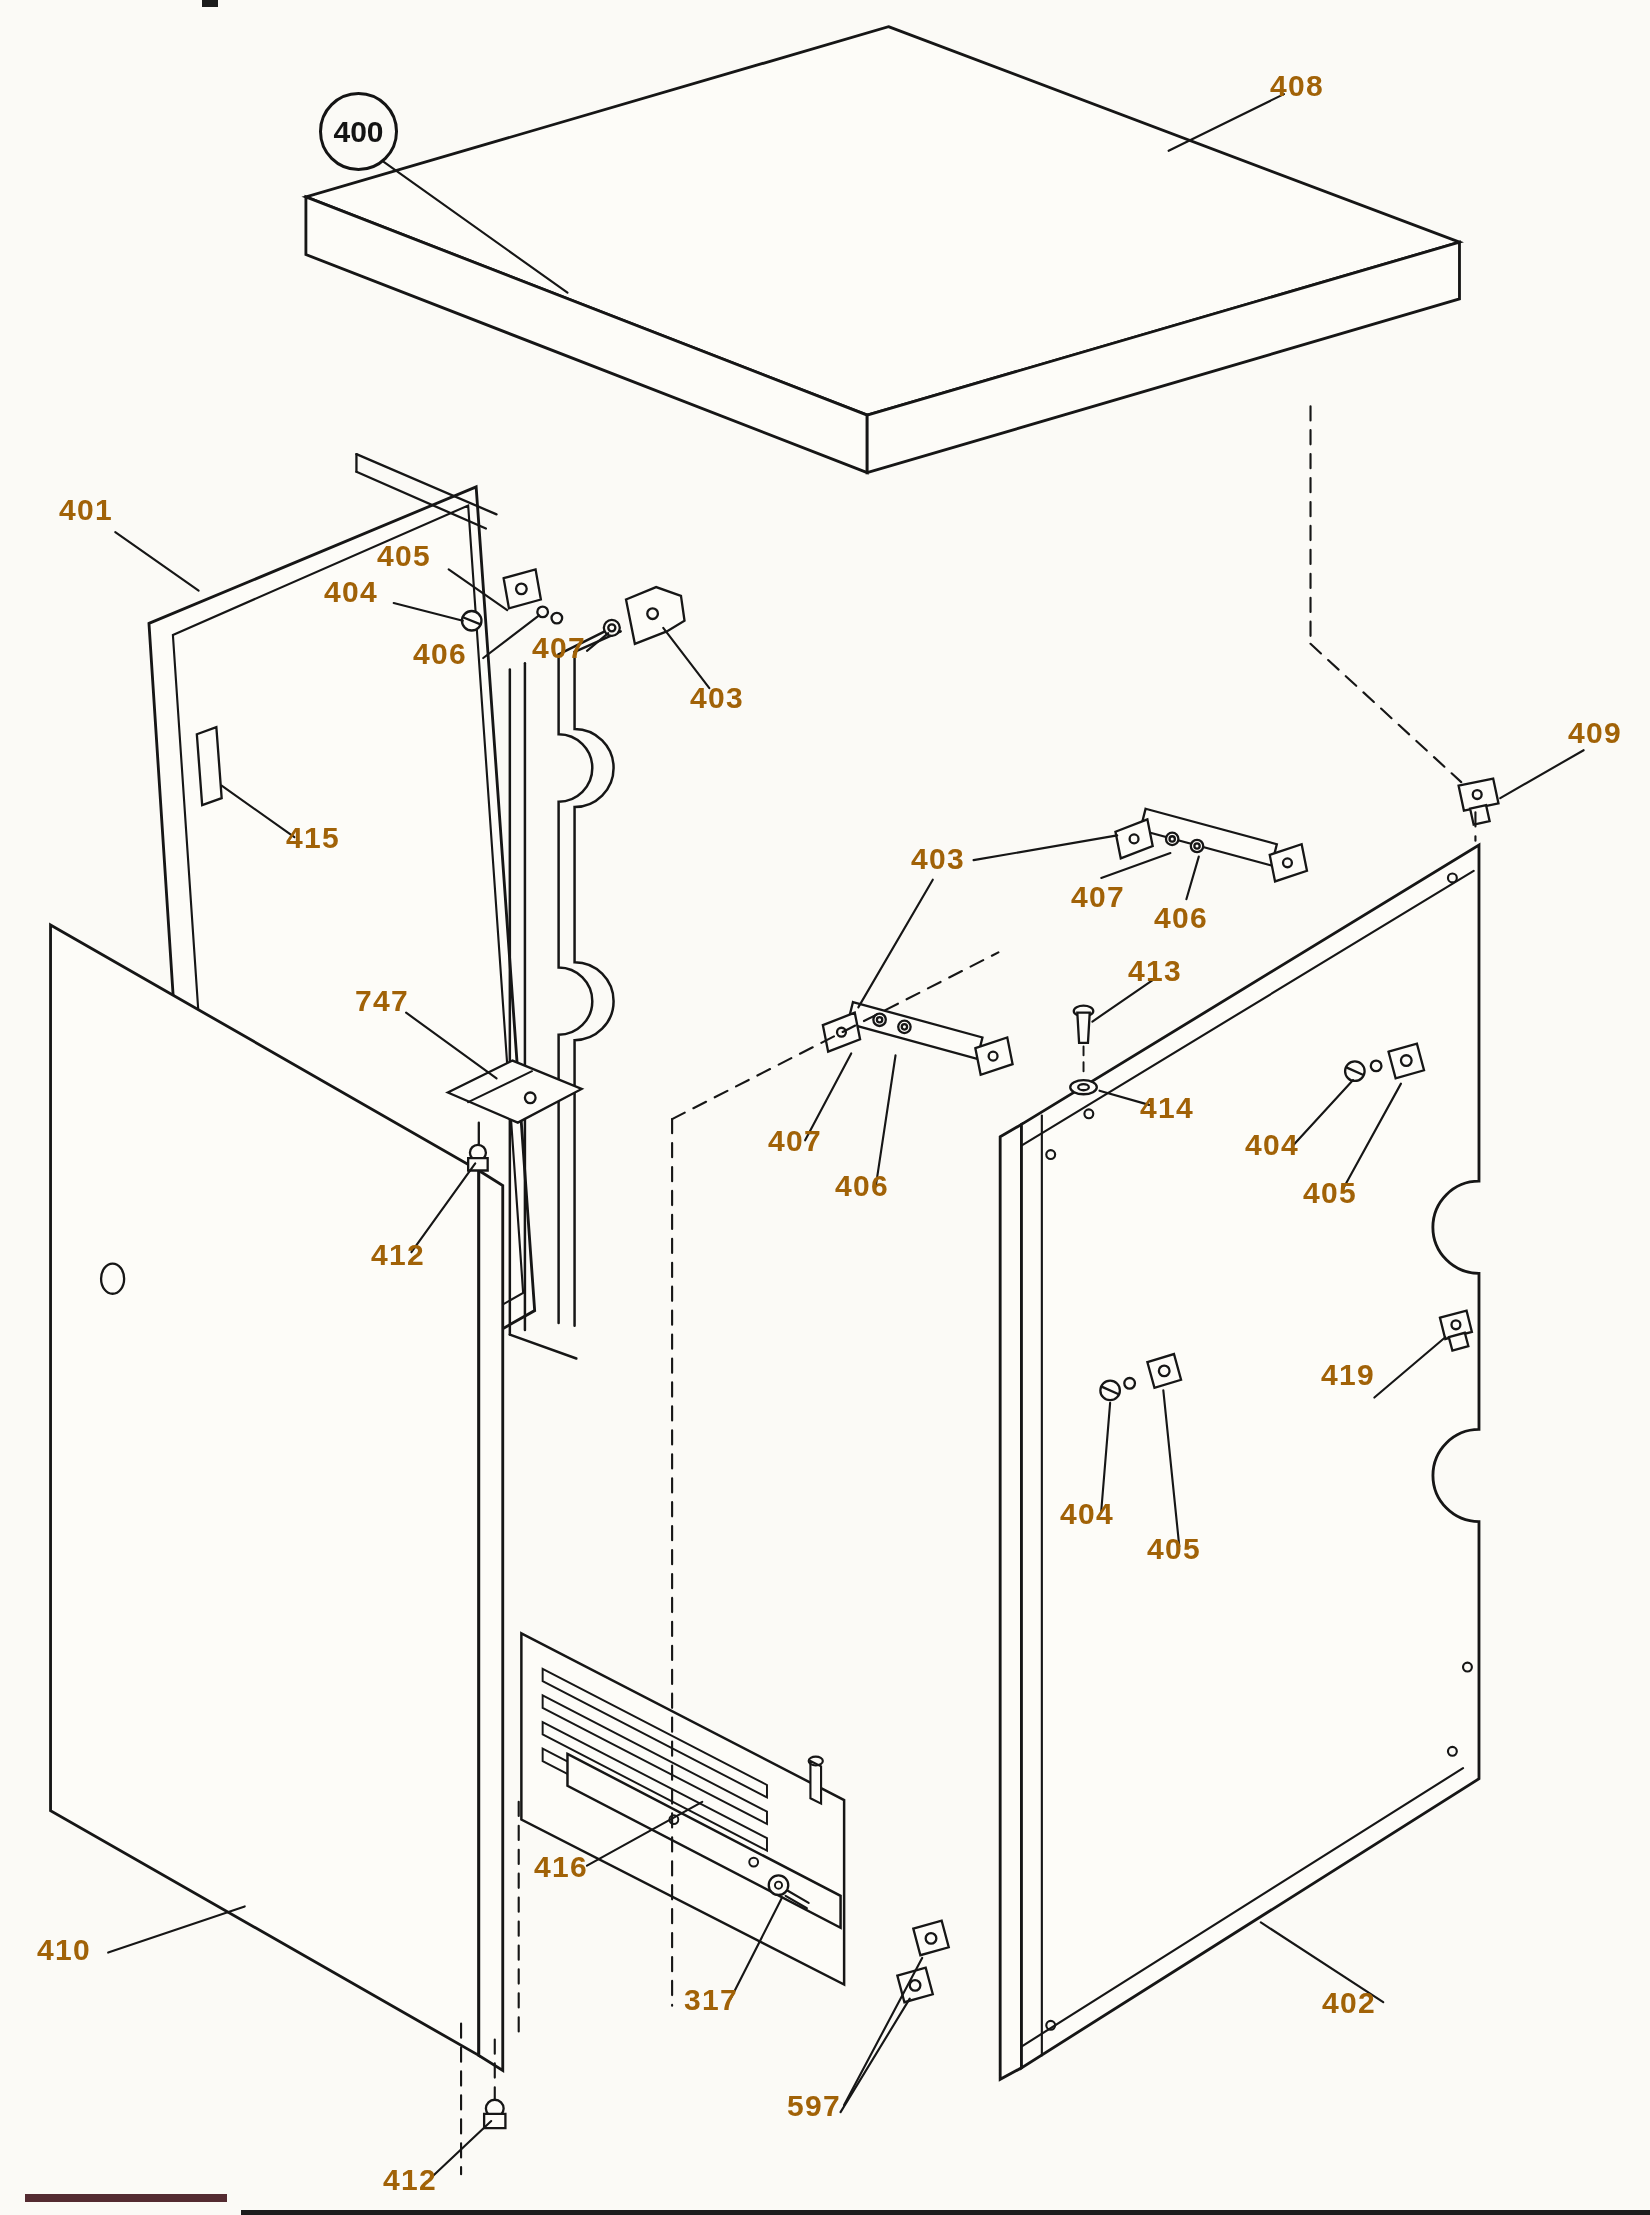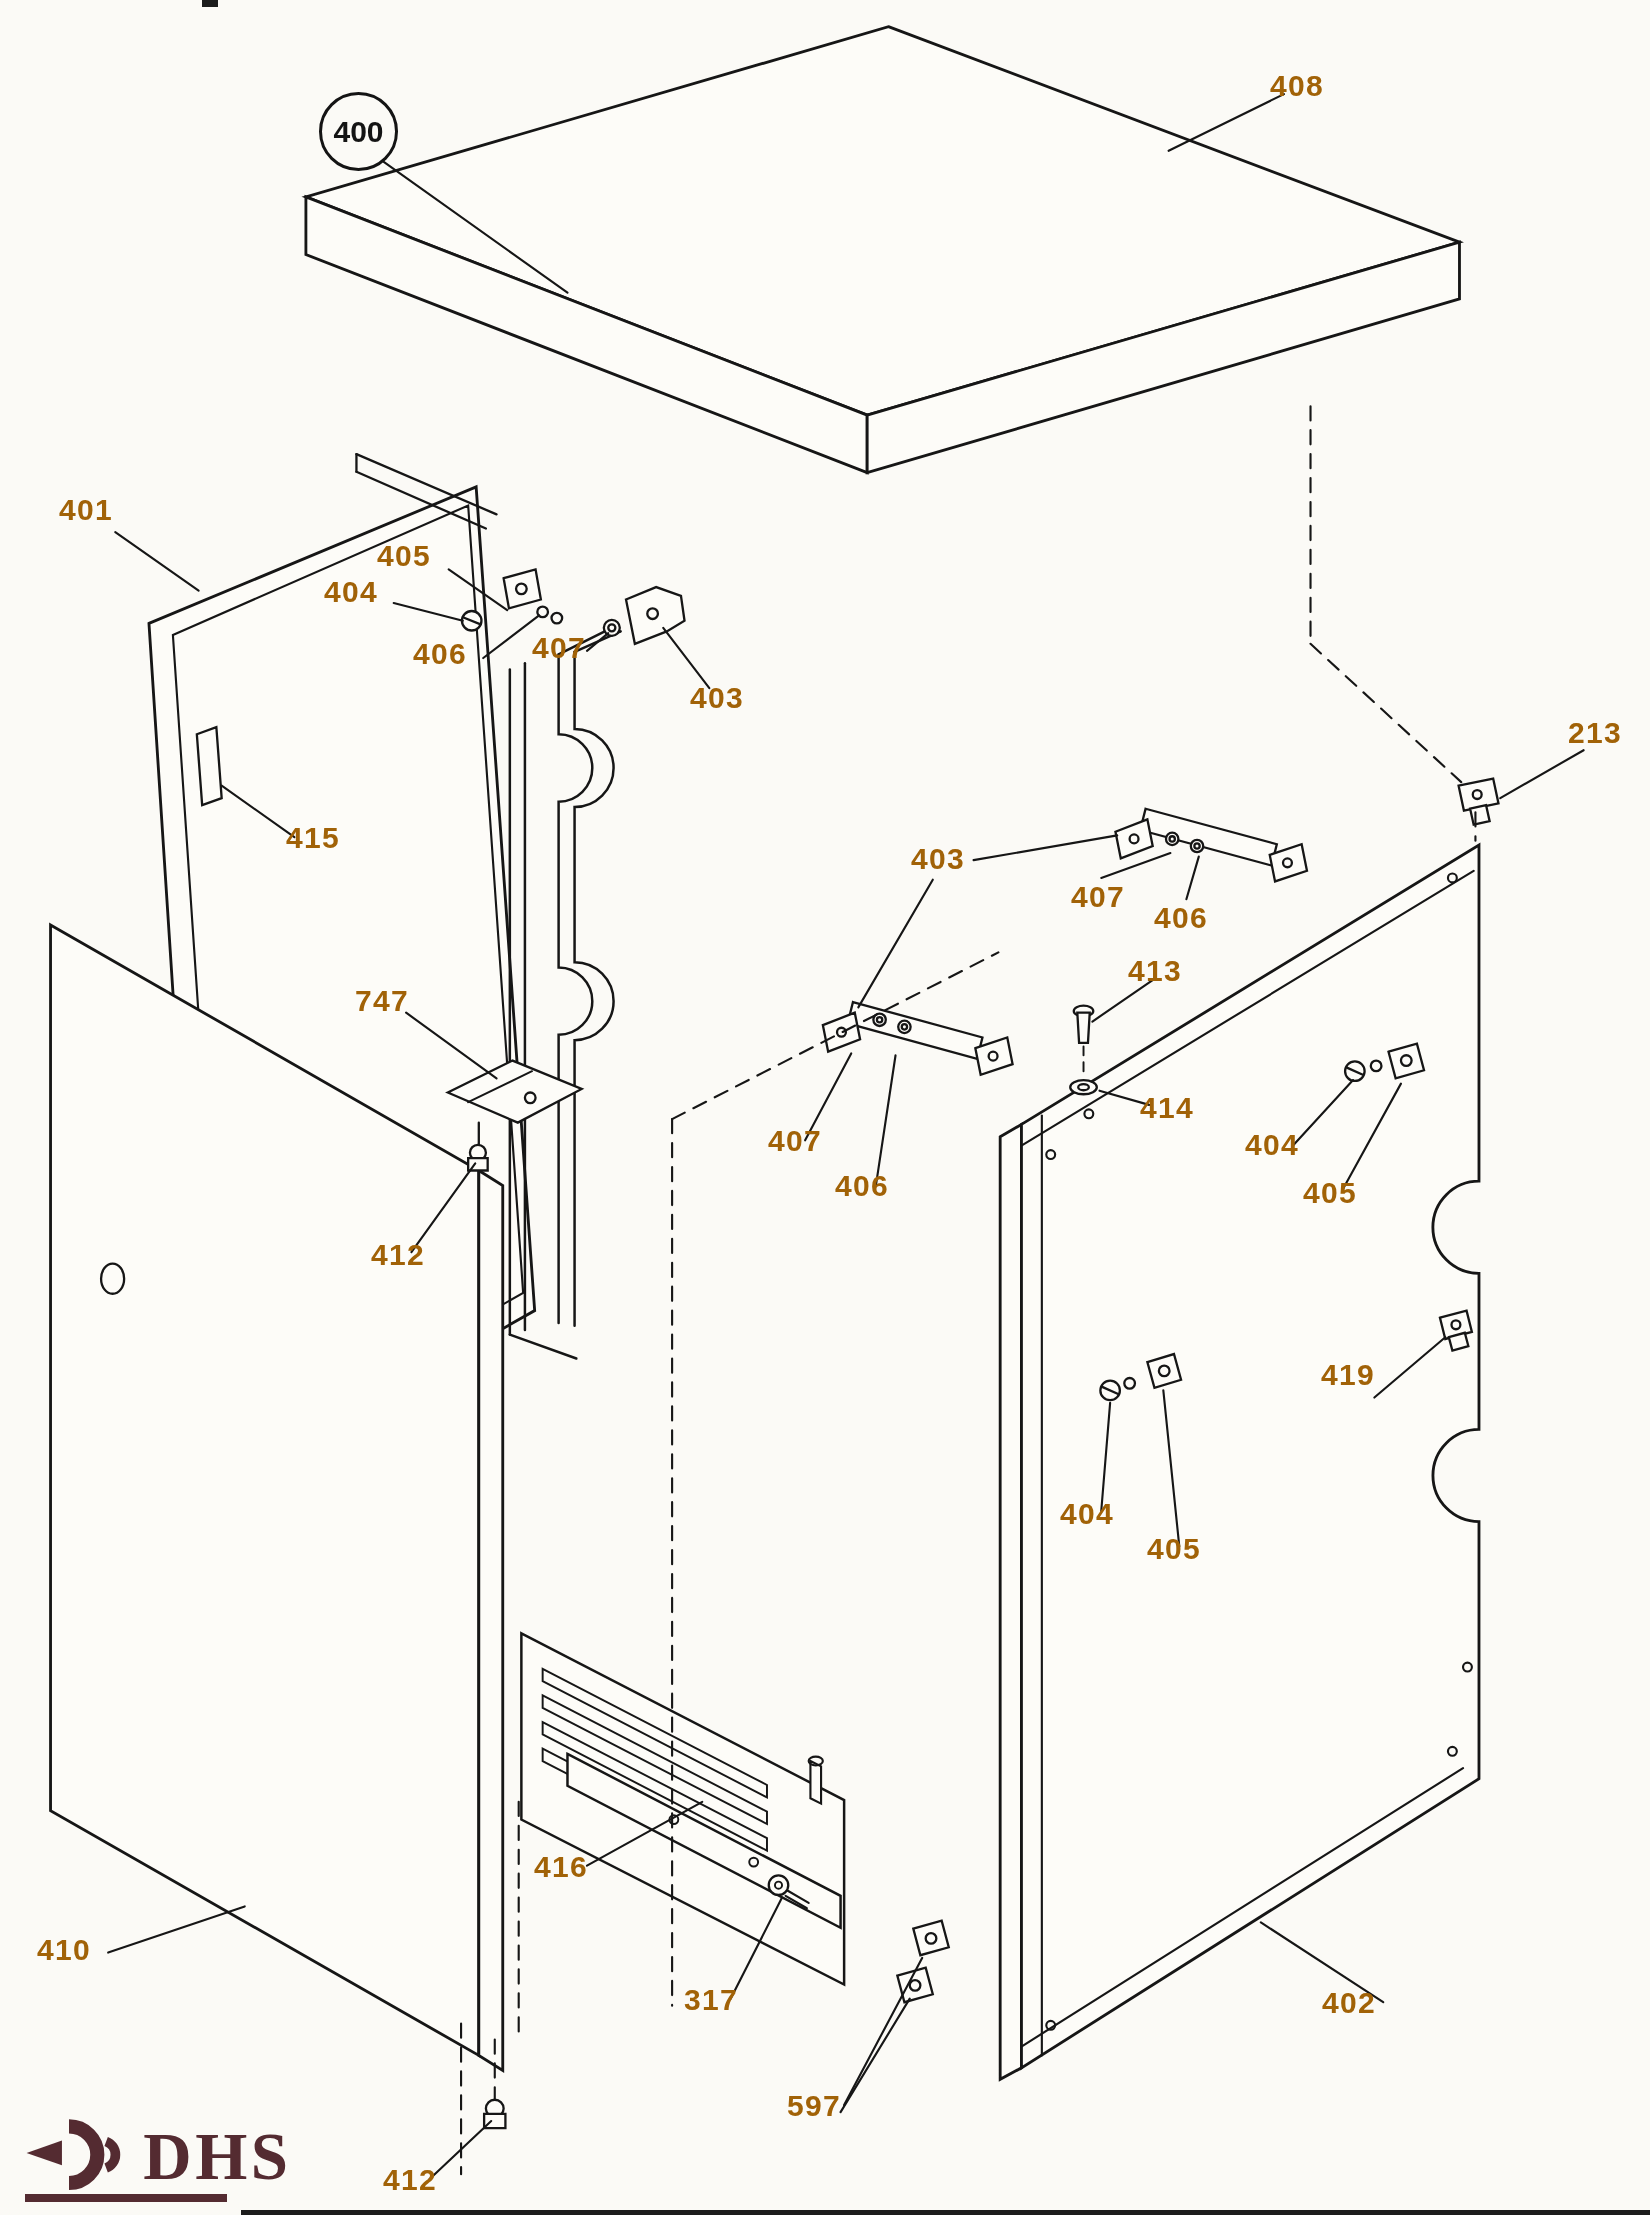--- a/index.html
+++ b/index.html
@@ -262,21 +262,21 @@
   <div class="callout-circle">400</div>
 
   <span class="part-label" style="left:1270px;top:69px">408</span>
   <span class="part-label" style="left:59px;top:493px">401</span>
   <span class="part-label" style="left:377px;top:539px">405</span>
   <span class="part-label" style="left:324px;top:575px">404</span>
   <span class="part-label" style="left:413px;top:637px">406</span>
   <span class="part-label" style="left:532px;top:631px">407</span>
   <span class="part-label" style="left:690px;top:681px">403</span>
   <span class="part-label" style="left:286px;top:821px">415</span>
-  <span class="part-label" style="left:1568px;top:716px">213</span>
+  <span class="part-label" style="left:1568px;top:716px">409</span>
   <span class="part-label" style="left:911px;top:842px">403</span>
   <span class="part-label" style="left:1071px;top:880px">407</span>
   <span class="part-label" style="left:1154px;top:901px">406</span>
   <span class="part-label" style="left:1128px;top:954px">413</span>
   <span class="part-label" style="left:355px;top:984px">747</span>
   <span class="part-label" style="left:1140px;top:1091px">414</span>
   <span class="part-label" style="left:1245px;top:1128px">404</span>
   <span class="part-label" style="left:768px;top:1124px">407</span>
   <span class="part-label" style="left:835px;top:1169px">406</span>
   <span class="part-label" style="left:1303px;top:1176px">405</span>
@@ -284,27 +284,19 @@
   <span class="part-label" style="left:1321px;top:1358px">419</span>
   <span class="part-label" style="left:1060px;top:1497px">404</span>
   <span class="part-label" style="left:1147px;top:1532px">405</span>
   <span class="part-label" style="left:534px;top:1850px">416</span>
   <span class="part-label" style="left:37px;top:1933px">410</span>
   <span class="part-label" style="left:684px;top:1983px">317</span>
   <span class="part-label" style="left:787px;top:2089px">597</span>
   <span class="part-label" style="left:1322px;top:1986px">402</span>
   <span class="part-label" style="left:383px;top:2163px">412</span>
 
-  <div class="logo">
-    <svg width="115" height="89" viewBox="0 0 130 100" fill="none" stroke="#542b31">
-      <polygon points="4,46 44,32 44,60" fill="#542b31" stroke="none"></polygon>
-      <path d="M52,16 A32 32 0 0 1 52,80" stroke-width="16"></path>
-      <path d="M94,33 A16 16 0 0 1 94,63" stroke-width="11"></path>
-    </svg>
-    <span class="logo-text">DHS</span>
-  </div>
   <div class="logo-bar"></div>
 
   <div class="scan-edge-bottom"></div>
   <div class="scan-mark-top"></div>
 
 </div>
 
 
 </body></html>

